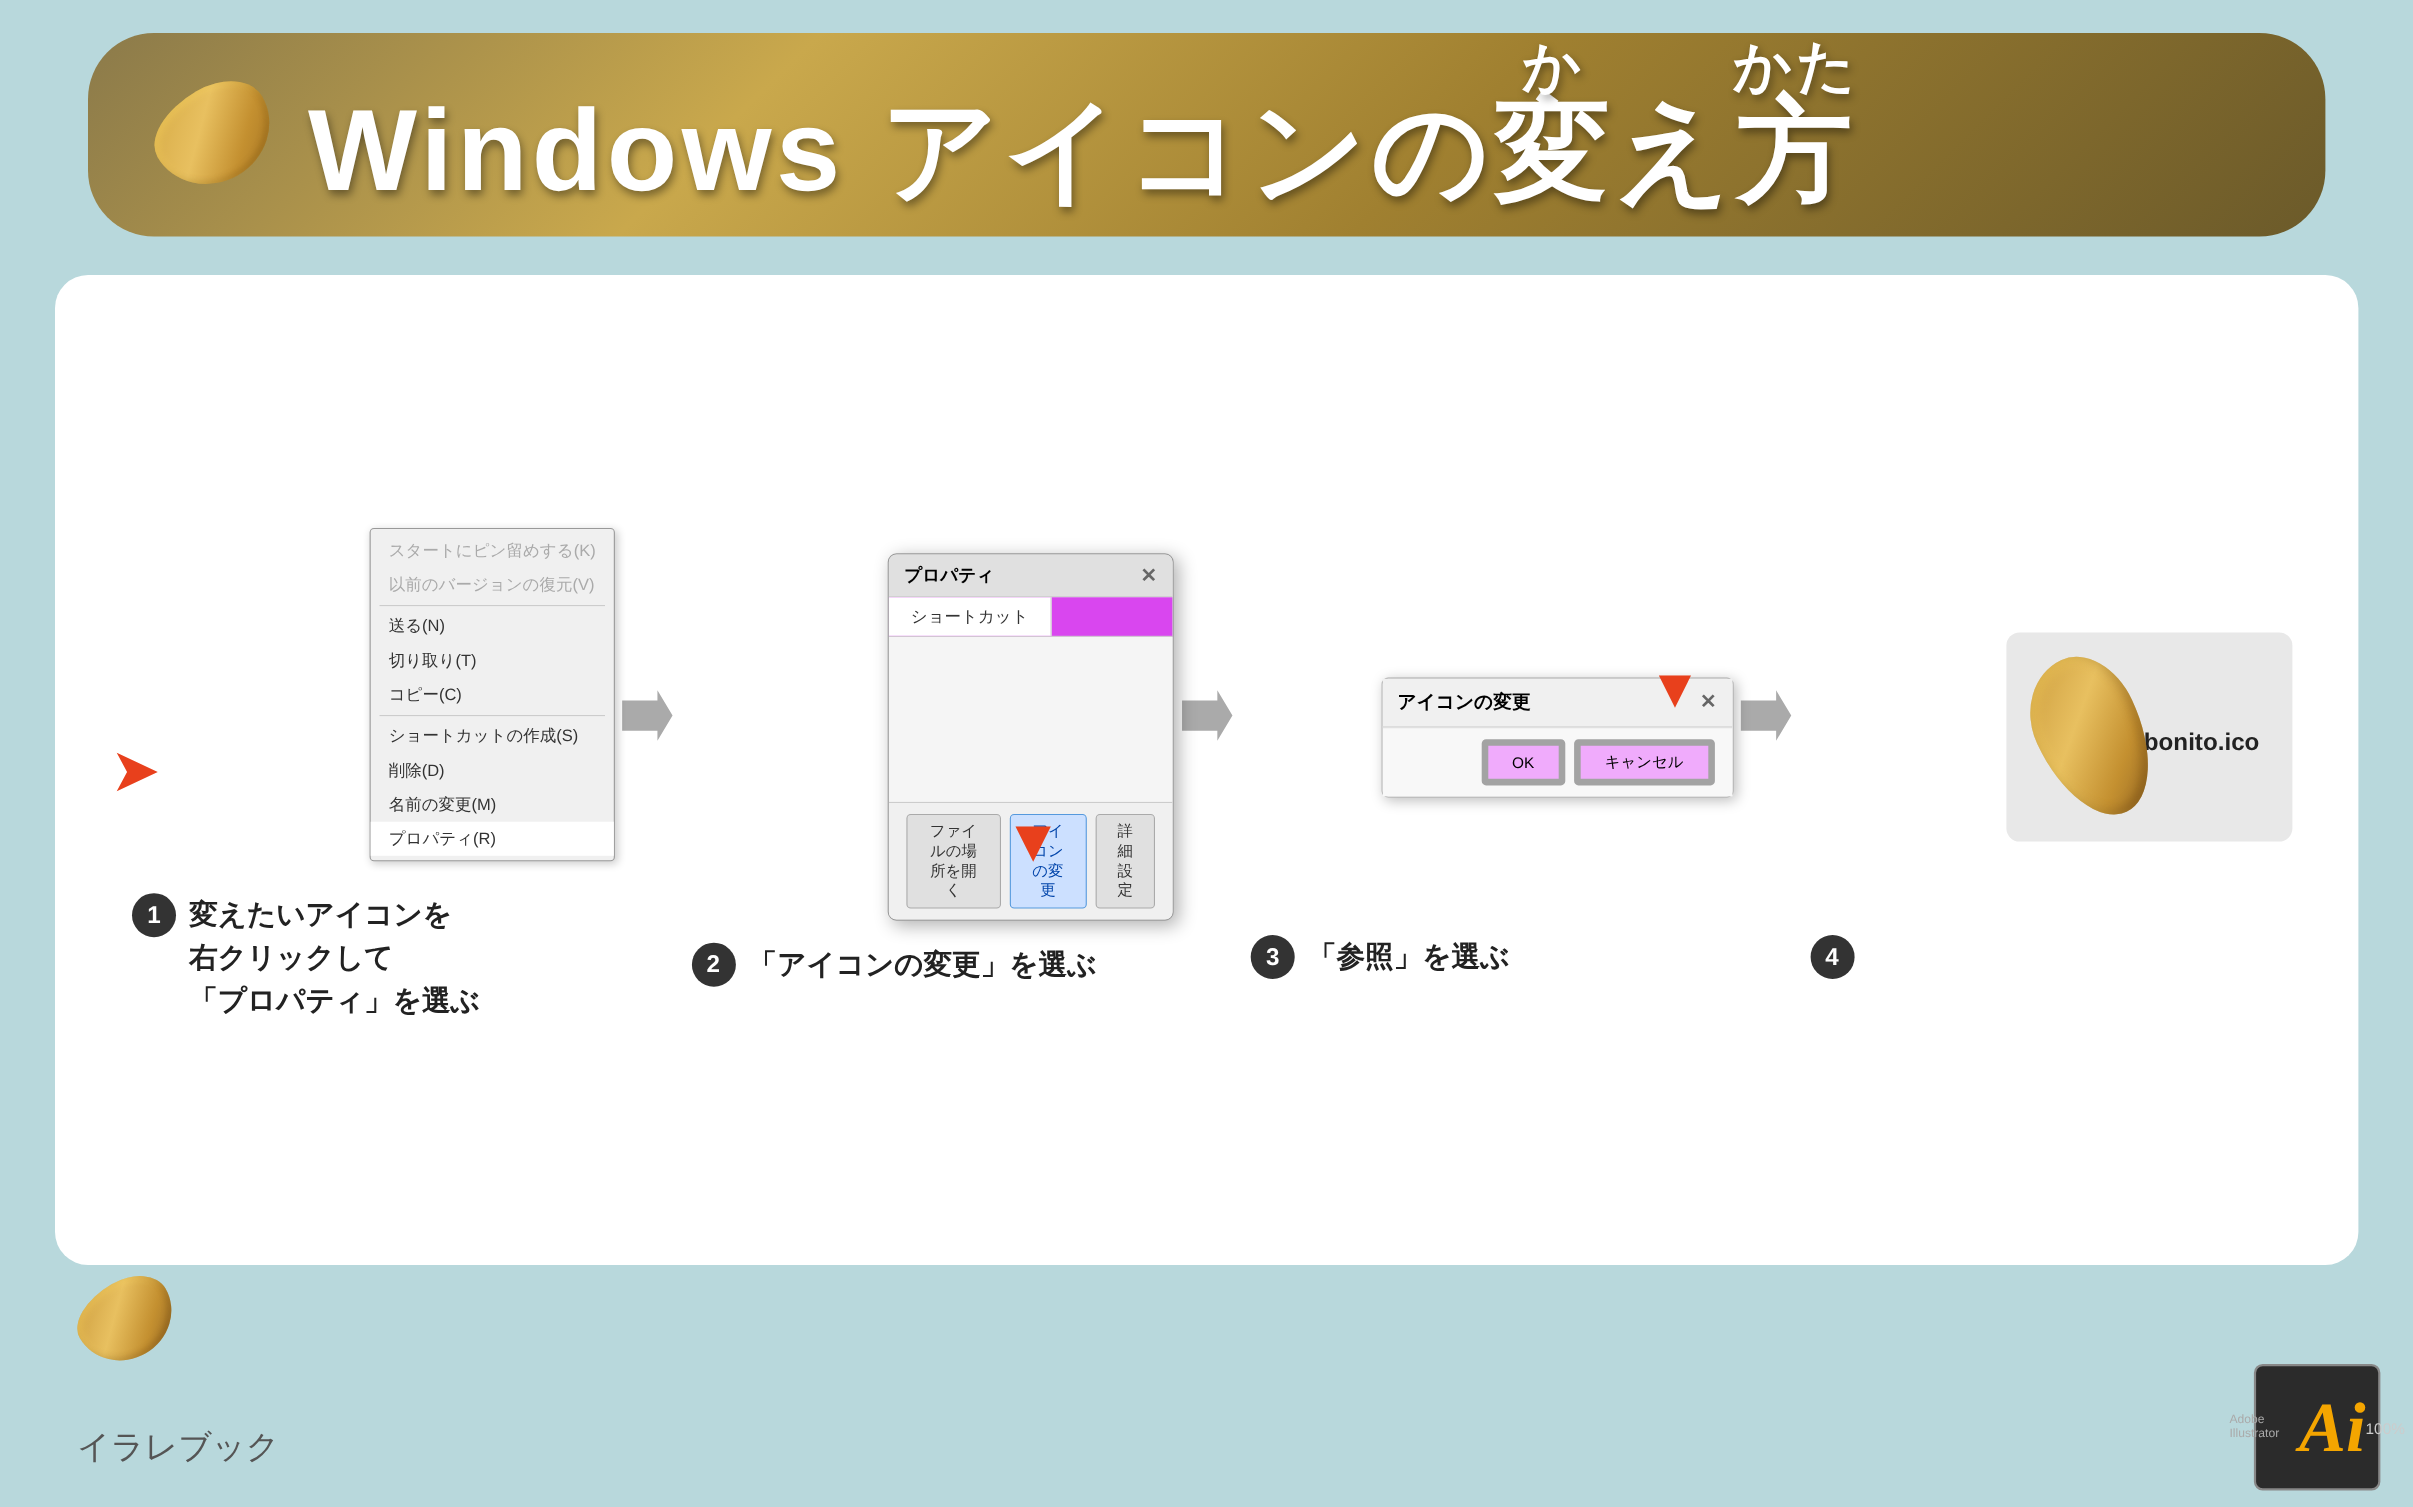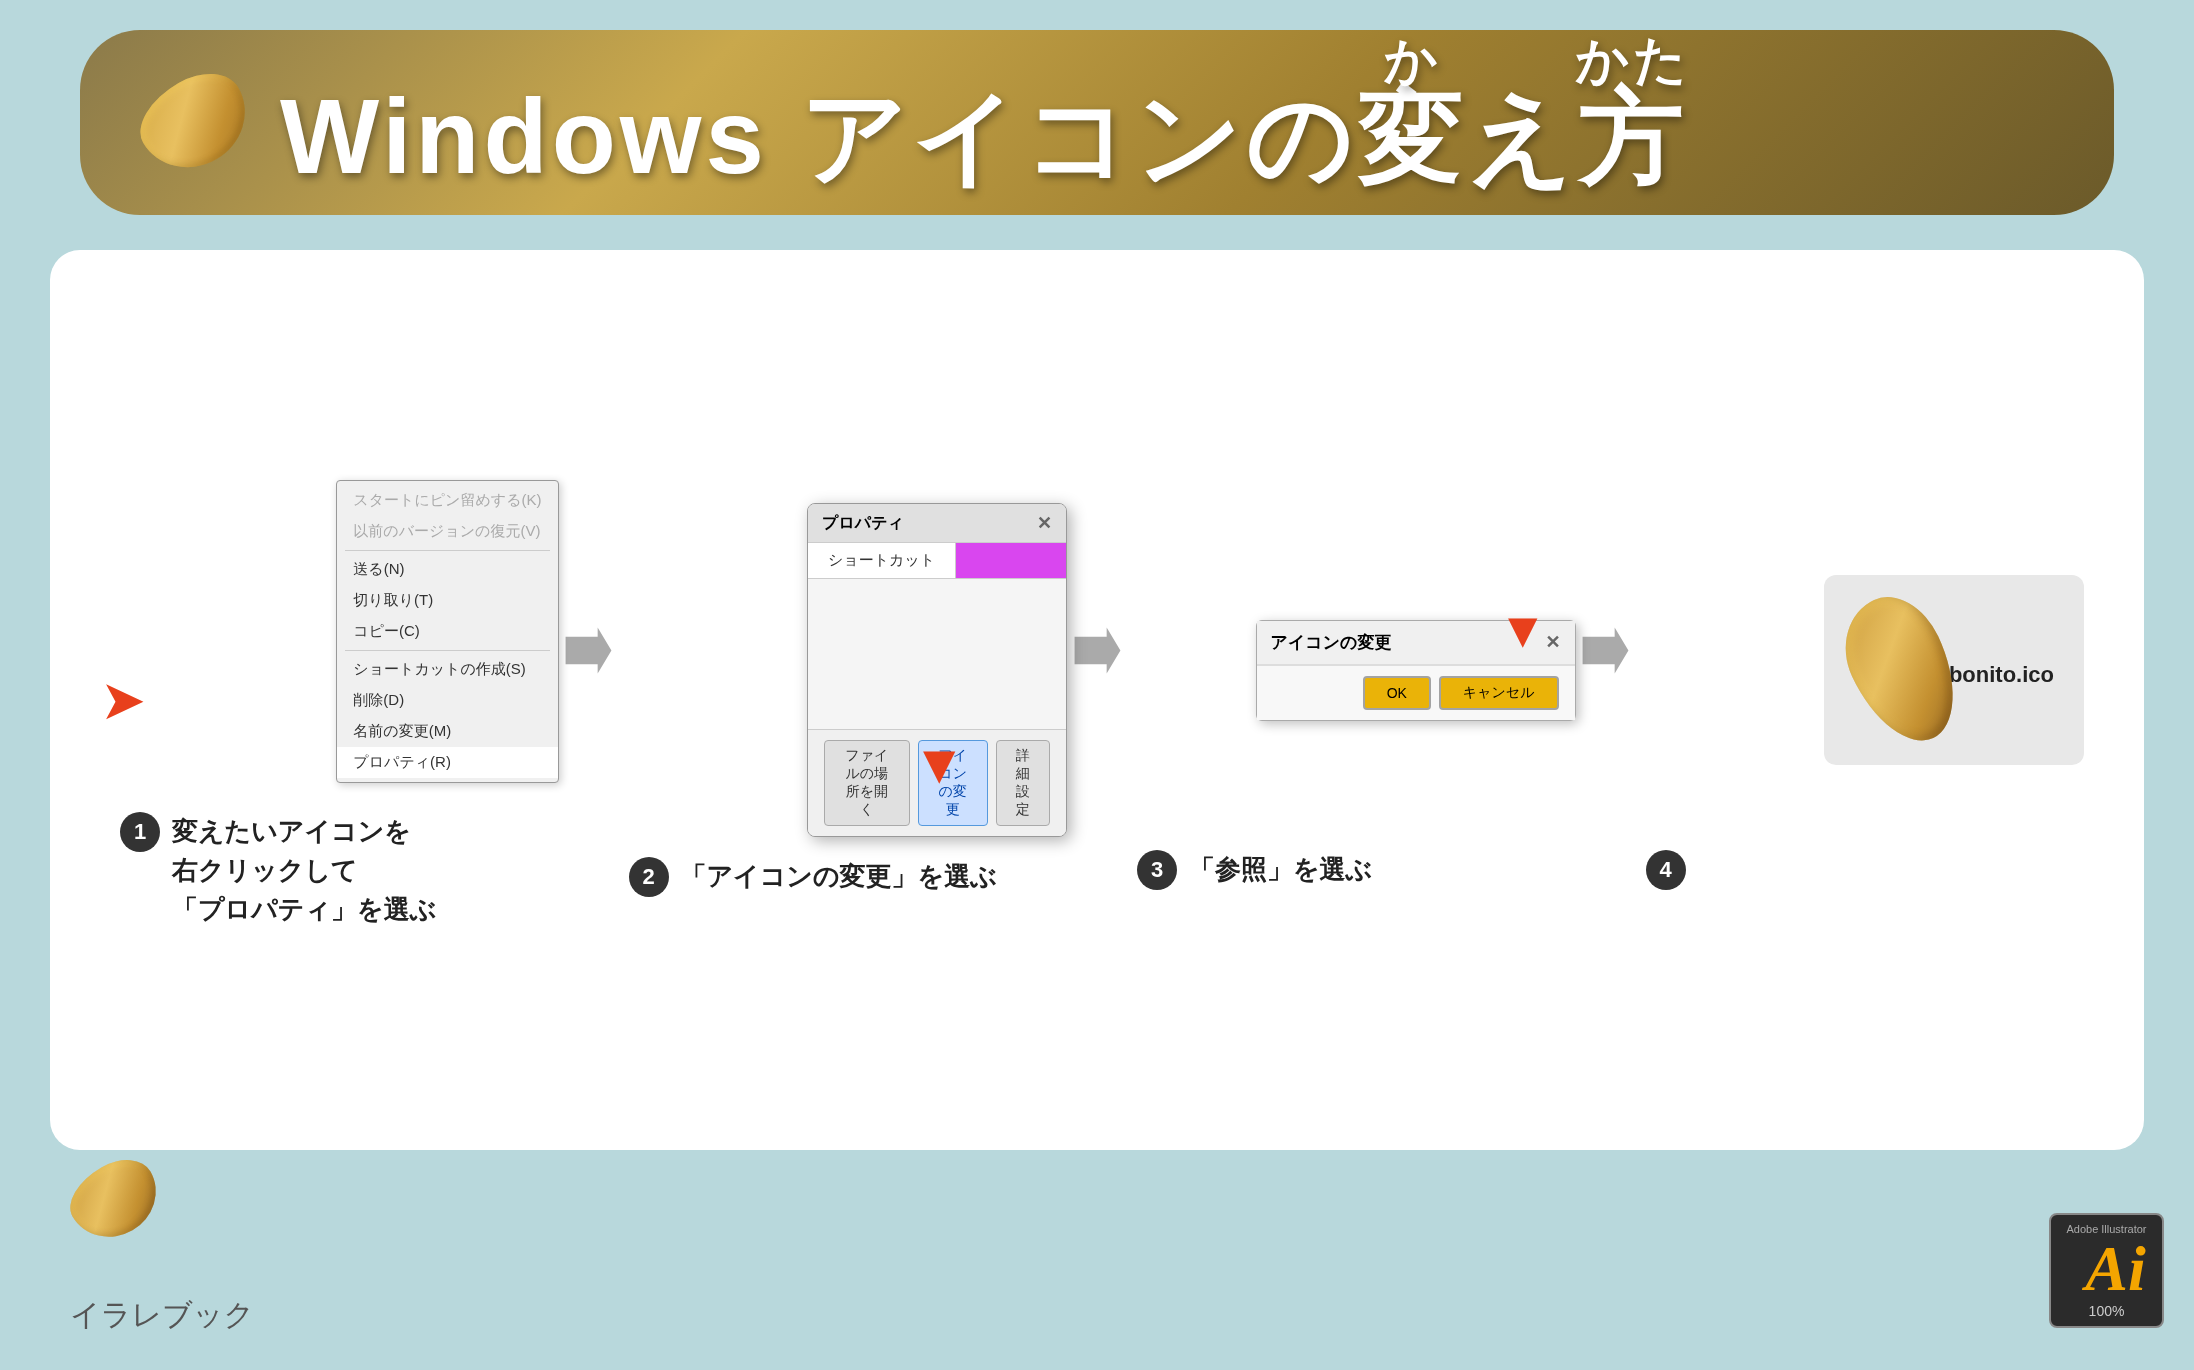--- a/index.html
+++ b/index.html
@@ -298,22 +298,22 @@
     .icon-dialog-footer {
       display: flex;
       gap: 8px;
       justify-content: flex-end;
       padding: 10px 16px;
       border-top: 1px solid #ddd;
       background: #f8f8f8;
     }
 
     .icon-footer-btn {
-      background: #eab308;
-      border: 2px solid #a3a3a3;
+      background: #f0abfc;
+      border: 6px solid #a3a3a3;
       border-radius: 4px;
       padding: 6px 22px;
       font-size: 14px;
       cursor: pointer;
     }
 
     
     .bonito-card {
       background: #e8e8e8;
       border-radius: 12px;
@@ -346,29 +346,29 @@
     .site-label {
       font-size: 30px;
       color: #555;
       font-weight: 500;
       margin-top: 60px;
     }
 
     
     .ai-badge {
       position: absolute;
-      bottom: 42px;
+      bottom: 15px;
       right: 30px;
       width: 115px;
       height: 115px;
       background: #2b2b2b;
       border: 2px solid #888;
       border-radius: 8px;
       display: flex;
-      flex-direction: column;
+      flex-direction: row;
       align-items: center;
       justify-content: center;
     }
 
     .ai-badge-label {
       font-size: 11px;
       color: #aaa;
       margin-bottom: 2px;
     }
 

